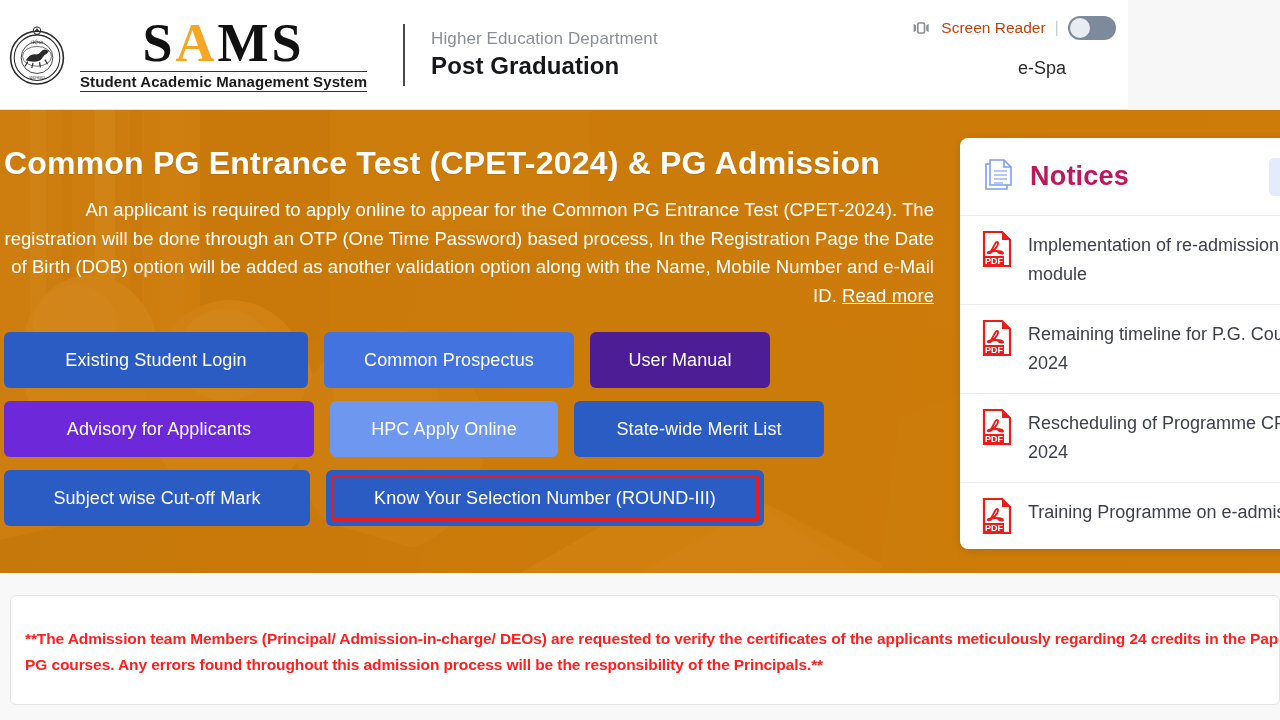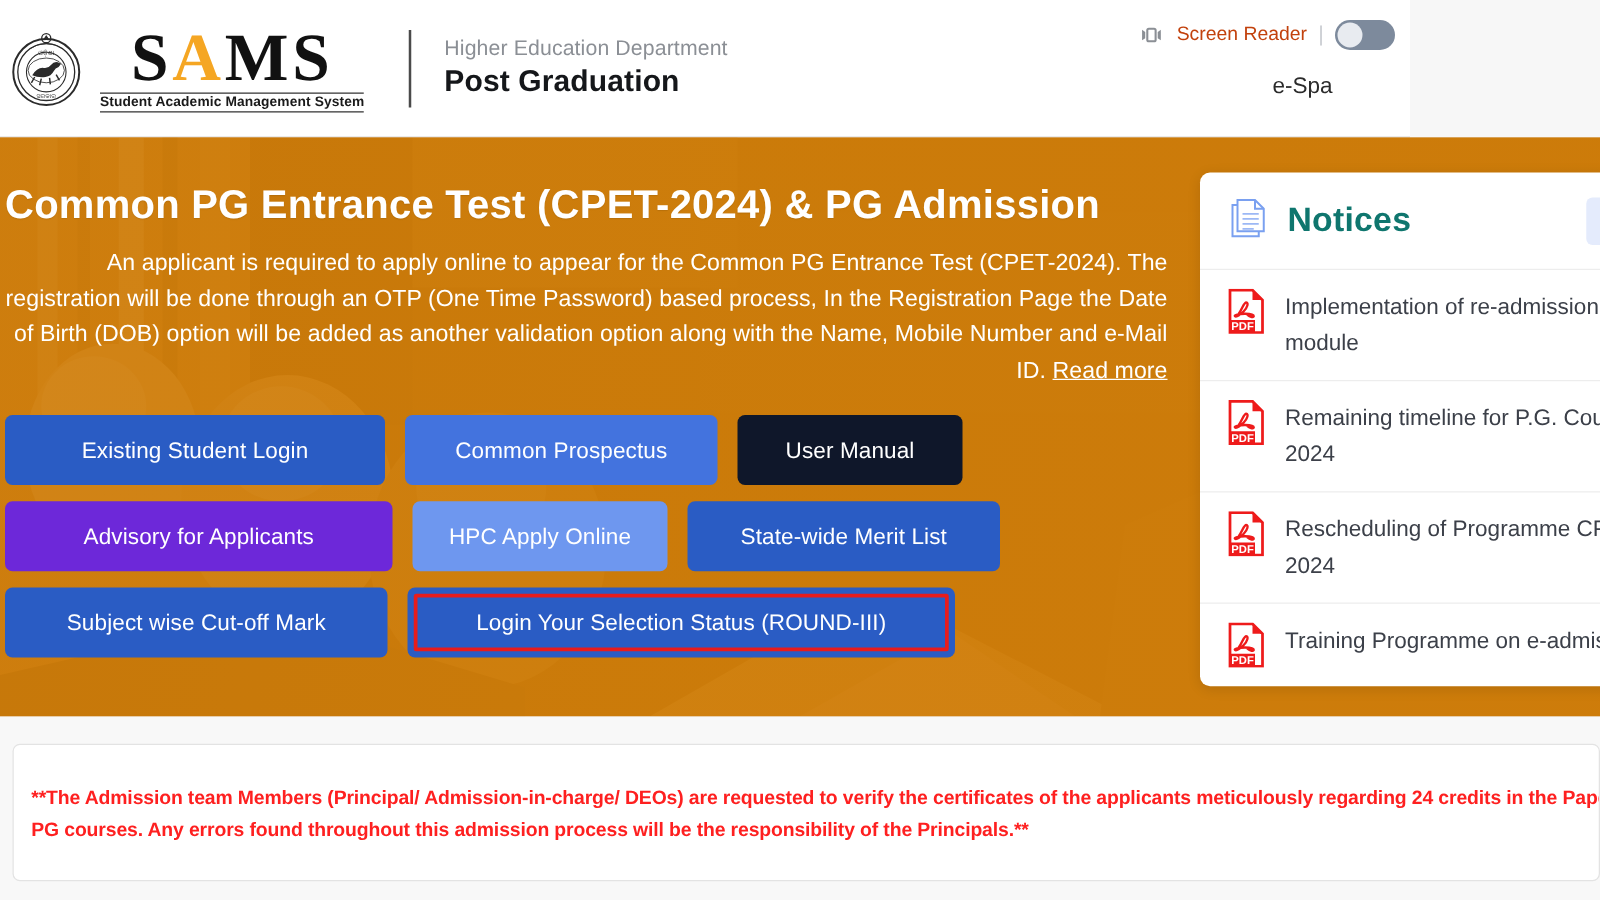--- a/index.html
+++ b/index.html
@@ -47,21 +47,21 @@
     font-size: 54px;
     line-height: 52px;
     font-weight: 700;
     letter-spacing: 3px;
     color: #111111;
     white-space: nowrap;
   }
   .sams-word .a-hi { color: #f5a623; }
 
   .sams-sub {
-    font-size: 11px;
+    font-size: 15px;
     font-weight: 700;
     color: #1a1a1a;
     letter-spacing: 0.1px;
     border-top: 1.5px solid #333;
     border-bottom: 1.5px solid #333;
     padding: 1px 0 1px 0;
     margin-top: 2px;
     width: 100%;
     text-align: right;
     white-space: nowrap;
@@ -239,21 +239,21 @@
     height: 78px;
     display: flex;
     align-items: center;
     padding: 0 18px 0 22px;
     border-bottom: 1px solid #ededed;
   }
   .notices-icon { width: 34px; height: 38px; margin-right: 14px; flex: 0 0 auto; }
   .notices-title {
     font-size: 27px;
     font-weight: 700;
-    color: #0f766e;
+    color: #be185d;
     letter-spacing: 0.2px;
     flex: 1;
   }
   .view-all {
     background: #e4ebfc;
     color: #2f62d8;
     border: none;
     border-radius: 5px;
     font-size: 17px;
     font-family: "Liberation Sans", sans-serif;
@@ -382,30 +382,30 @@
   <div class="banner-tint"></div>
 
   <div class="banner-inner">
     <div class="banner-title">Common PG Entrance Test (CPET-2024) &amp; PG Admission</div>
     <div class="banner-text"><span>An applicant is required to apply online to appear for the Common PG Entrance Test (CPET-2024). The registration will be done through an OTP (One Time Password) based process, In the Registration Page the Date of Birth (DOB) option will be added as another validation option along with the Name, Mobile Number and e-Mail ID. </span><span class="read-more">Read more</span></div>
 
     <div class="btn-rows" id="btn-rows">
         <div class="btn-row">
           <button class="bbtn" style="background: rgb(42, 92, 196); width: 304px;">Existing Student Login</button>
           <button class="bbtn" style="background: rgb(67, 115, 222); width: 250px;">Common Prospectus</button>
-          <button class="bbtn" style="background: #0f172a; width: 180px;">User Manual</button>
+          <button class="bbtn" style="background: #4c1d95; width: 180px;">User Manual</button>
         </div>
         <div class="btn-row">
           <button class="bbtn" style="background: #6d28d9; width: 310px;">Advisory for Applicants</button>
-          <button class="bbtn" style="background: rgb(110, 151, 239); width: 204px;">HPC Apply Online</button>
+          <button class="bbtn" style="background: rgb(110, 151, 239); width: 228px;">HPC Apply Online</button>
           <button class="bbtn" style="background: rgb(42, 92, 196); width: 250px;">State-wide Merit List</button>
         </div>
         <div class="btn-row">
           <button class="bbtn" style="background: rgb(42, 92, 196); width: 306px;">Subject wise Cut-off Mark</button>
-          <button class="bbtn highlighted" style="background: rgb(42, 92, 196); width: 438px;">Login Your Selection Status (ROUND-III)</button>
+          <button class="bbtn highlighted" style="background: rgb(42, 92, 196); width: 438px;">Know Your Selection Number (ROUND-III)</button>
         </div>
       </div>
   </div>
 
   <div class="notices">
     <div class="notices-head">
       <svg class="notices-icon" viewBox="0 0 34 38">
         <path d="M4 6 h14 l7 7 v18 h-21 z" fill="#ffffff" stroke="#7aa0f0" stroke-width="1.6"></path>
         <path d="M8 2 h14 l7 7 v18 h-21 z" fill="#ffffff" stroke="#7aa0f0" stroke-width="1.6"></path>
         <path d="M22 2 v7 h7" fill="none" stroke="#7aa0f0" stroke-width="1.6"></path>

